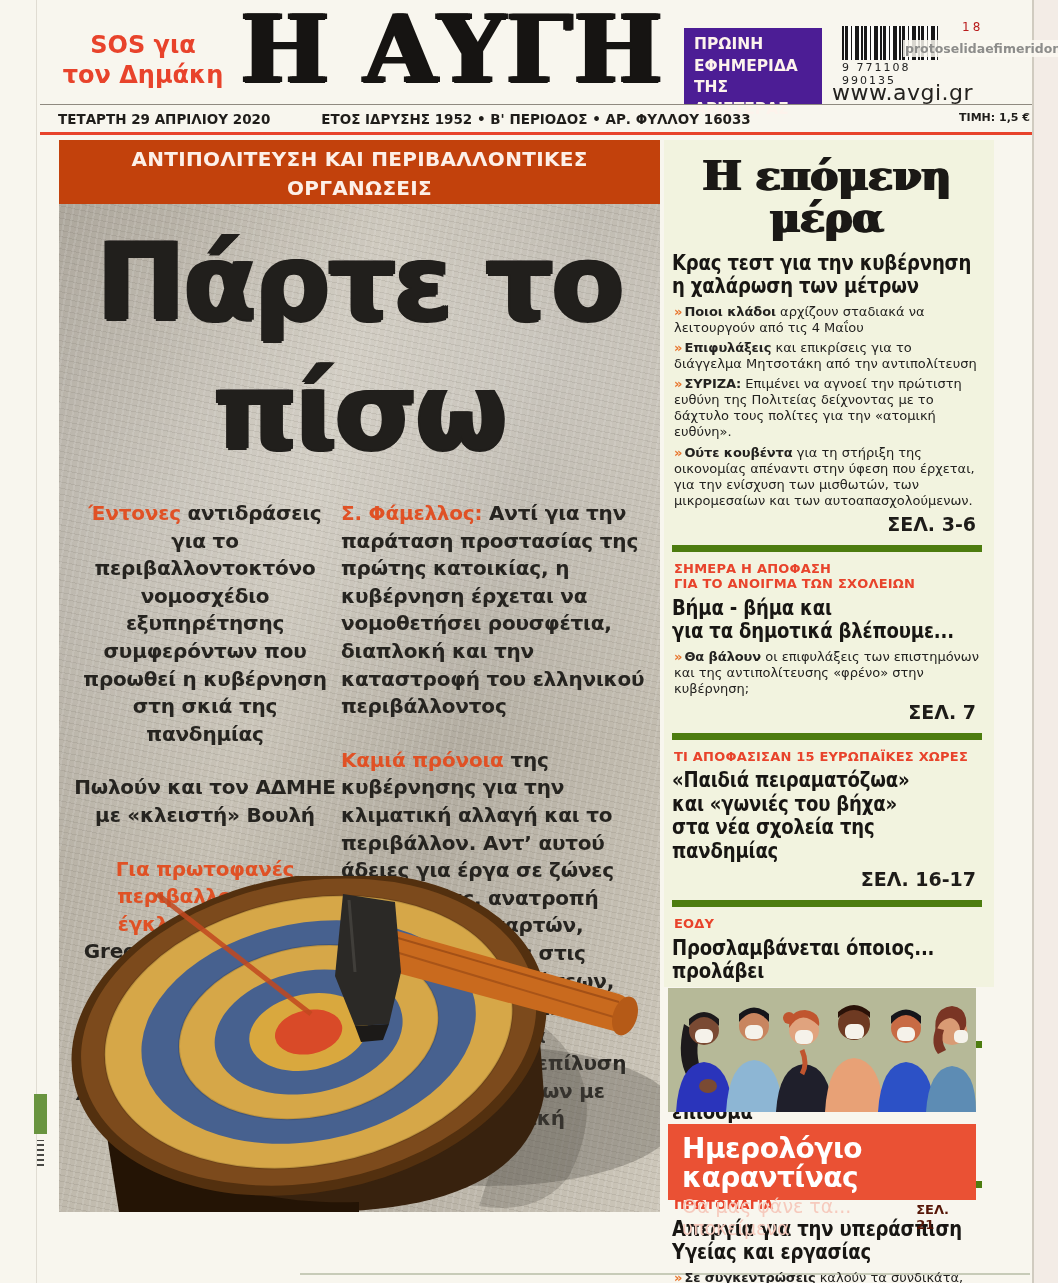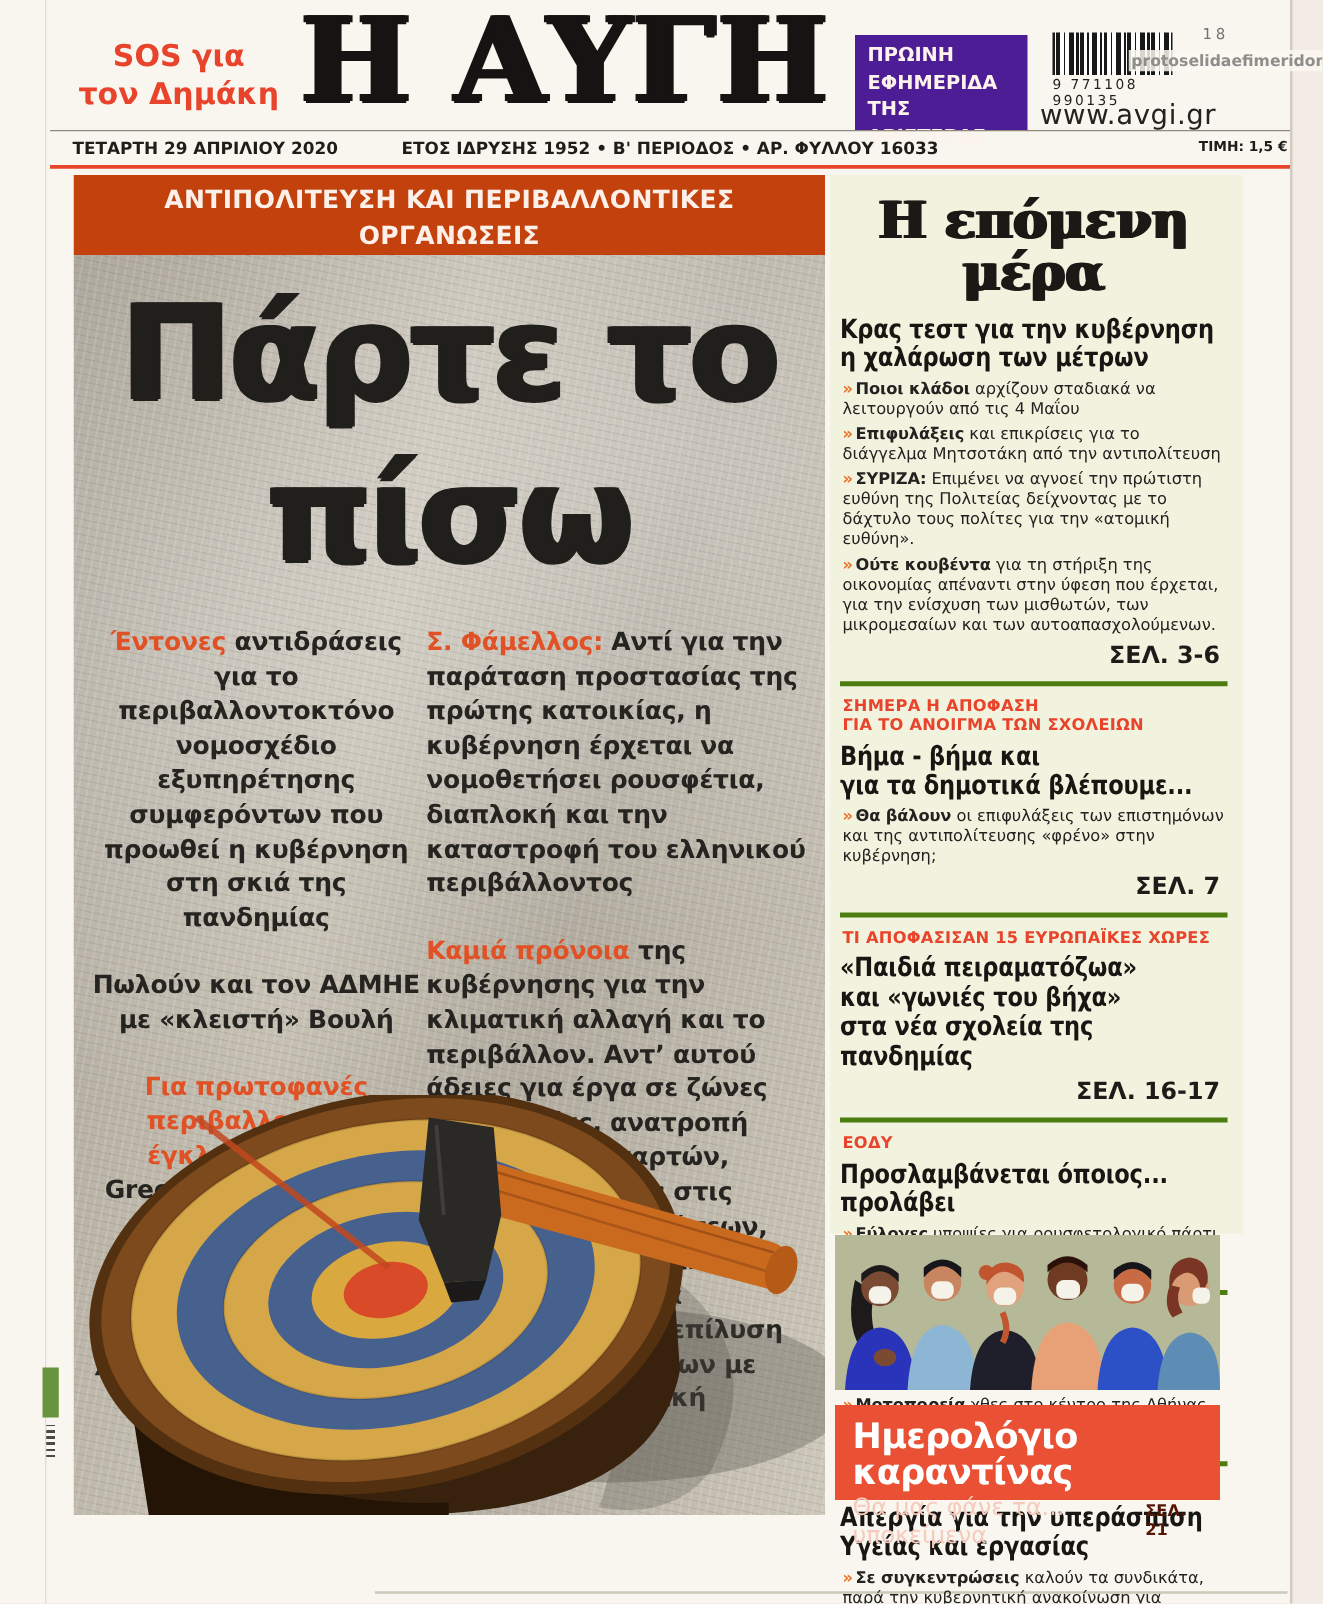--- a/index.html
+++ b/index.html
@@ -36,21 +36,21 @@
   .barcode-wrap { position:absolute; left:842px; top:26px; width:110px; height:46px; }
   .barcode {
     width:96px; height:34px;
     background:repeating-linear-gradient(90deg,#181818 0 2px,#fdfdfb 2px 3px,#181818 3px 6px,#fdfdfb 6px 9px,#181818 9px 10px,#fdfdfb 10px 13px,#181818 13px 17px,#fdfdfb 17px 19px);
   }
   .barcode-num { font-size:11px; letter-spacing:2px; color:#222; margin-top:1px; }
   .watermark {
     position:absolute; left:903px; top:40px; background:rgba(250,248,240,.85);
     color:#8d8d8b; font-weight:bold; font-size:12.5px; padding:1px 2px; white-space:nowrap;
   }
-  .corner-mark { position:absolute; left:962px; top:20px; color:#737373; font-size:12px; letter-spacing:3px; }
+  .corner-mark { position:absolute; left:962px; top:20px; color:#b91c1c; font-size:12px; letter-spacing:3px; }
   .website { position:absolute; left:832px; top:80px; font-size:22px; color:#24221f; letter-spacing:.5px; }
 
   .head-rule { position:absolute; left:40px; top:104px; width:992px; height:1px; background:#8f8a80; }
   .dateline { position:absolute; left:40px; top:109px; width:992px; height:22px; font-weight:bold; font-size:13.5px; color:#1f1d1a; }
   .dateline .d-left   { position:absolute; left:18px; top:2px; }
   .dateline .d-center { position:absolute; left:0; right:0; top:2px; text-align:center; }
   .dateline .d-right  { position:absolute; right:2px; top:2px; font-size:11px; }
   .red-rule { position:absolute; left:40px; top:132px; width:992px; height:3px; background:#e8432b; }
 
   
@@ -91,21 +91,21 @@
   }
   .sidebar .pale-bg { position:absolute; left:0; top:0; width:100%; height:847px; background:#f2f3df; }
   .sb-content { position:relative; padding:10px 12px 0 8px; }
   .sb-title {
     font-family:"DejaVu Serif","Liberation Serif",serif; font-weight:bold;
     font-size:41px; line-height:1.02; text-align:center; color:#1b1916;
     white-space:pre-line; margin:6px 0 12px 0;
     text-shadow:1.4px 0 0 #1b1916,-1.4px 0 0 #1b1916;
   }
   .sb-section { position:relative; }
-  .sb-section + .sb-section { border-top:4px solid #4d7c0f; margin-top:10px; padding-top:9px; }
+  .sb-section + .sb-section { border-top:7px solid #4d7c0f; margin-top:10px; padding-top:9px; }
   .kicker { color:#e8432b; font-weight:bold; font-size:13px; line-height:1.18; white-space:pre-line; margin:0 0 5px 2px; letter-spacing:.2px; }
   .kicker:empty { display:none; margin:0; }
   .sb-section h3 {
     margin:0 0 5px 0; font-size:21px; line-height:1.12; color:#181613;
     white-space:pre-line; transform:scaleX(.86); transform-origin:0 50%; width:116%;
     letter-spacing:-.2px;
   }
   .bullet { margin:0 0 4px 2px; font-size:13px; line-height:1.24; color:#232220; }
   .bullet .mark { color:#e8742b; font-weight:bold; margin-right:4px; letter-spacing:-2px; }
   .bullet b { letter-spacing:-.1px; }

